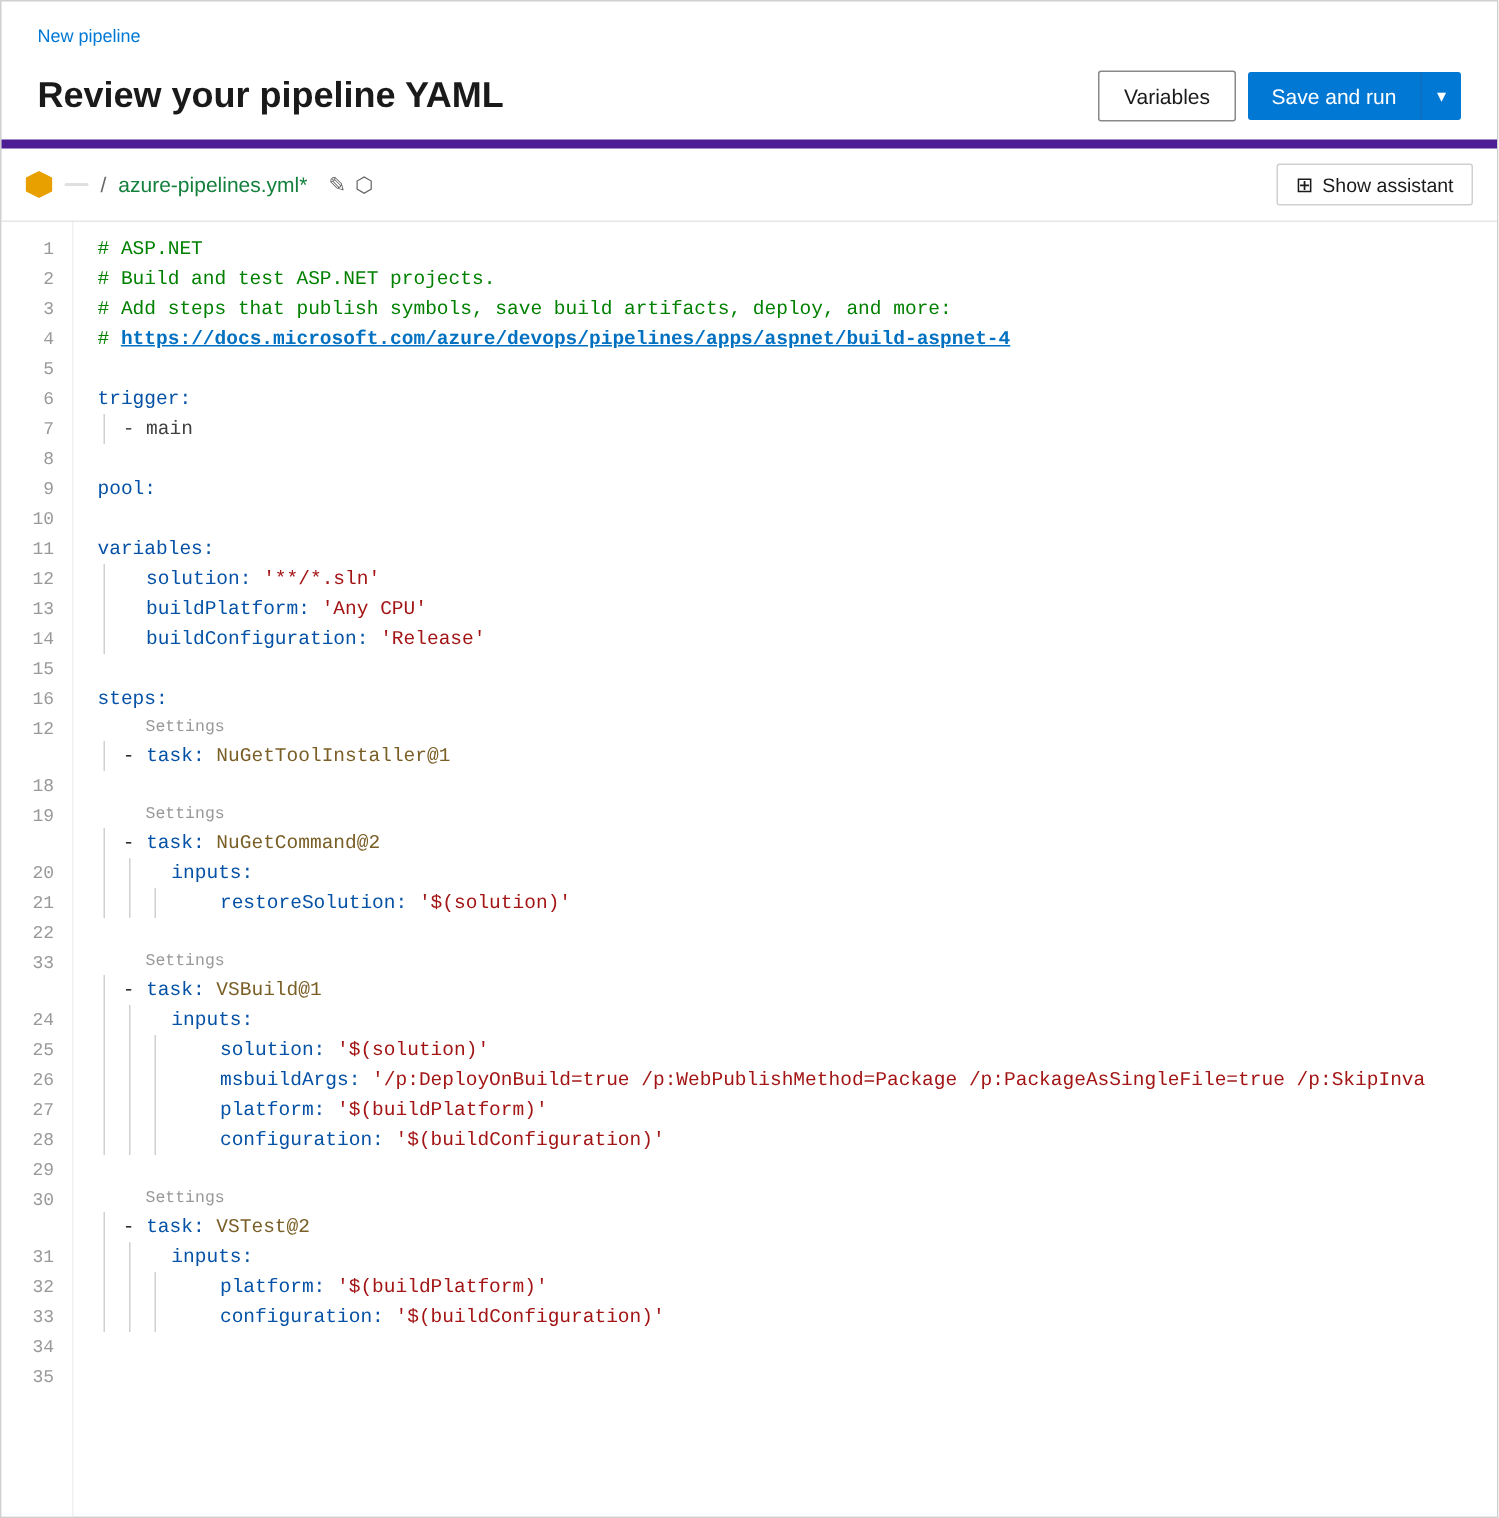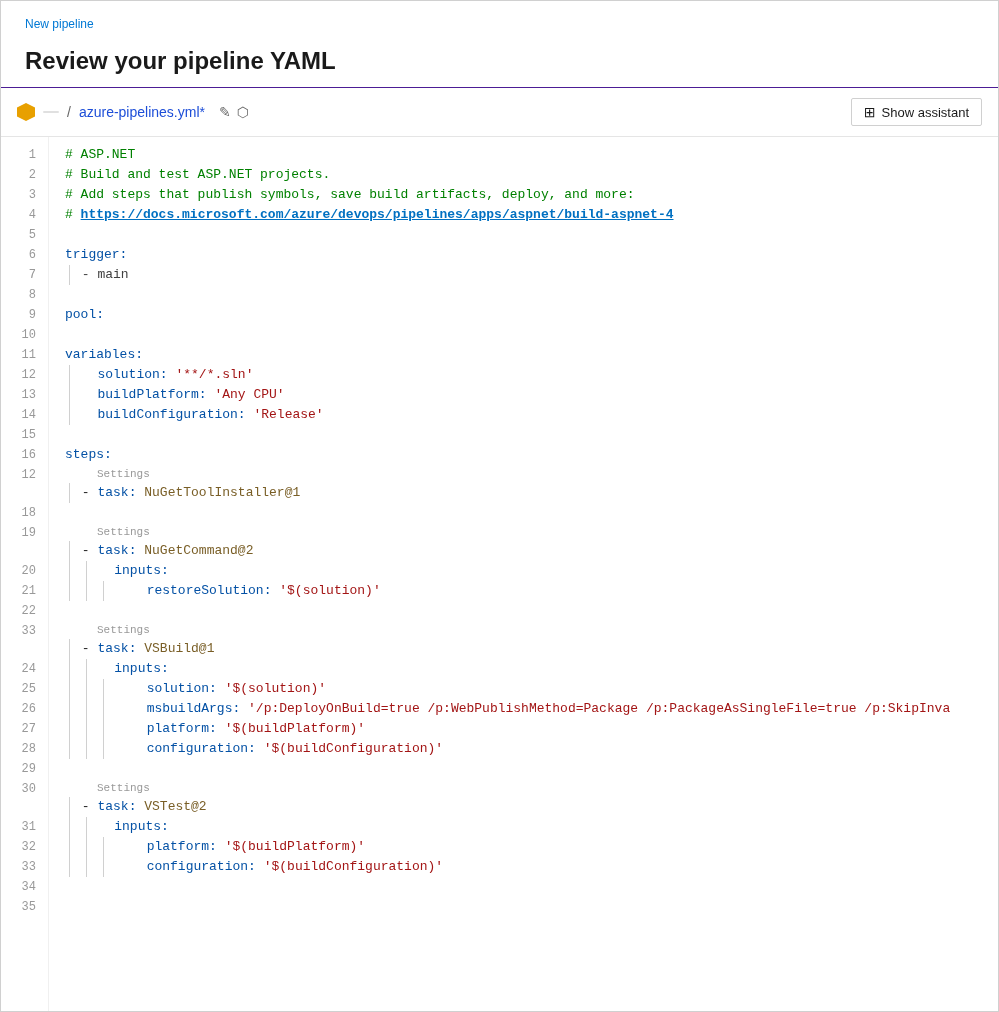--- a/index.html
+++ b/index.html
@@ -14,21 +14,21 @@
     .container {
       width: 999px;
       min-height: 1012px;
       background: #fff;
       border: 1px solid #d0d0d0;
       display: flex;
       flex-direction: column;
     }
     .header {
       padding: 16px 24px 12px 24px;
-      border-bottom: 1px solid #4c1d95;
+      border-bottom: 6px solid #4c1d95;
     }
     .breadcrumb {
       font-size: 12px;
       color: #0078d4;
       margin-bottom: 4px;
     }
     .title-row {
       display: flex;
       align-items: center;
       justify-content: space-between;
@@ -100,21 +100,21 @@
       background: #e0e0e0;
       border-radius: 3px;
       padding: 1px 8px;
     }
     .breadcrumb-sep {
       color: #666;
       font-size: 14px;
     }
     .file-name {
       font-size: 14px;
-      color: #1d4ed8;
+      color: #15803d;
     }
     .file-icons {
       display: flex;
       align-items: center;
       gap: 6px;
       margin-left: 6px;
     }
     .file-icon-btn {
       background: none;
       border: none;
@@ -192,20 +192,27 @@
   </style>
 </head>
 <body>
 
 <div class="container">
 
   <div class="header">
     <div class="breadcrumb">New pipeline</div>
     <div class="title-row">
       <h1 class="page-title">Review your pipeline YAML</h1>
+      <div class="header-actions">
+        <button class="btn-variables">Variables</button>
+        <div class="btn-save-run">
+          <button class="btn-save-run-main">Save and run</button>
+          <button class="btn-save-run-dropdown">▾</button>
+        </div>
+      </div>
     </div>
   </div>
 
   <div class="editor-toolbar">
     <div class="editor-toolbar-left">
       <span class="repo-icon"></span>
       <span class="repo-name">           </span>
       <span class="breadcrumb-sep">/</span>
       <span class="file-name">
         <span>azure-pipelines.yml</span><span>*</span>

